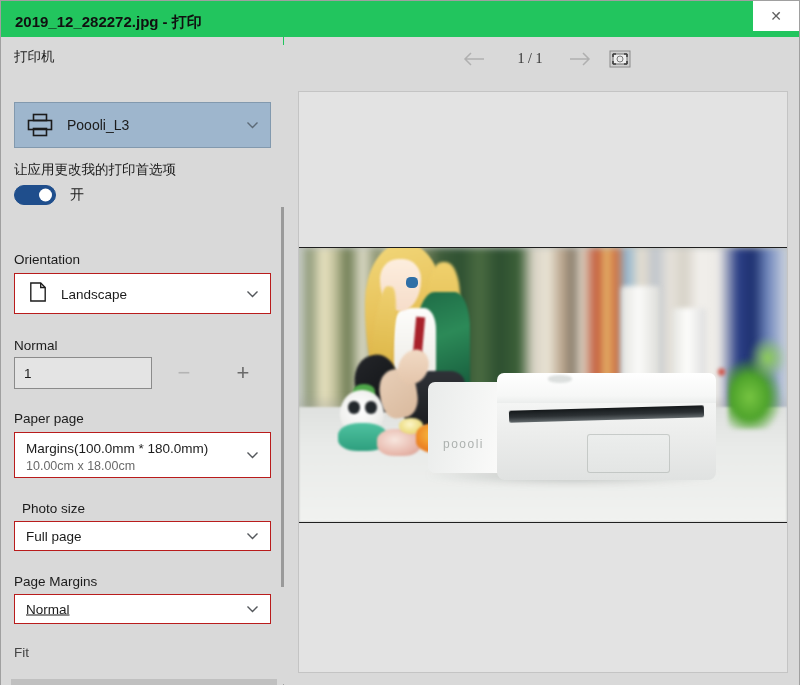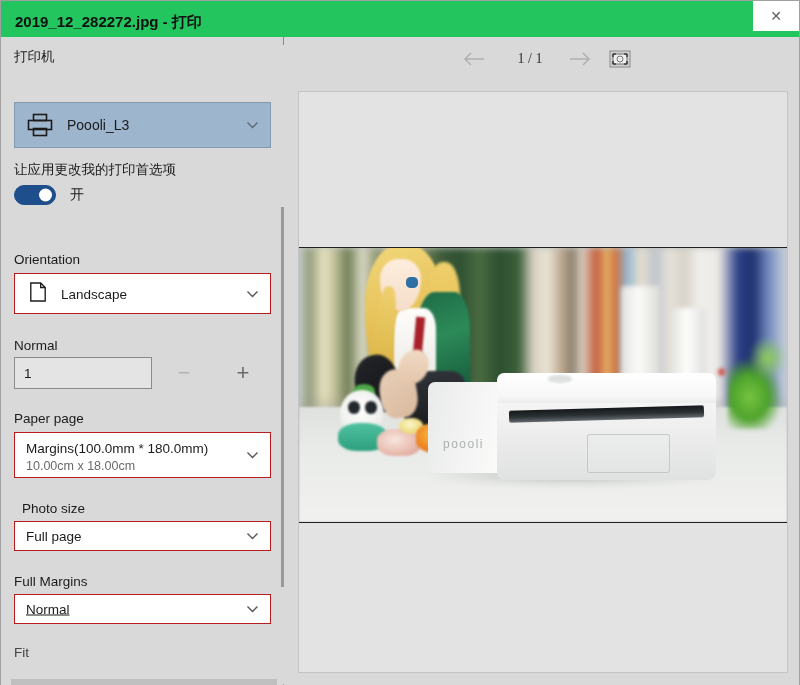--- a/index.html
+++ b/index.html
@@ -610,21 +610,21 @@
 
     <div class="combo" style="position:absolute;left:13px;top:484px;width:257px;height:30px;padding-left:45px;">
       <span class="combo-text" style="position:absolute;left:11px;top:50%;transform:translateY(-50%);">Full page</span>
       <span class="chev">
         <svg viewBox="0 0 13 13" width="13" height="13">
             <path d="M1.5 4 L6.5 9 L11.5 4" fill="none" stroke="#55585c" stroke-width="1.4"></path>
           </svg>
       </span>
     </div>
 
-    <div class="field-label" style="position:absolute;left:13px;top:538px;">Full Margins</div>
+    <div class="field-label" style="position:absolute;left:13px;top:538px;">Page Margins</div>
 
     <div class="combo" style="position:absolute;left:13px;top:557px;width:257px;height:30px;">
       <span class="combo-text" style="position:absolute;left:11px;top:50%;transform:translateY(-50%);text-decoration:underline;">Normal</span>
       <span class="chev">
         <svg viewBox="0 0 13 13" width="13" height="13">
             <path d="M1.5 4 L6.5 9 L11.5 4" fill="none" stroke="#55585c" stroke-width="1.4"></path>
           </svg>
       </span>
     </div>
 

